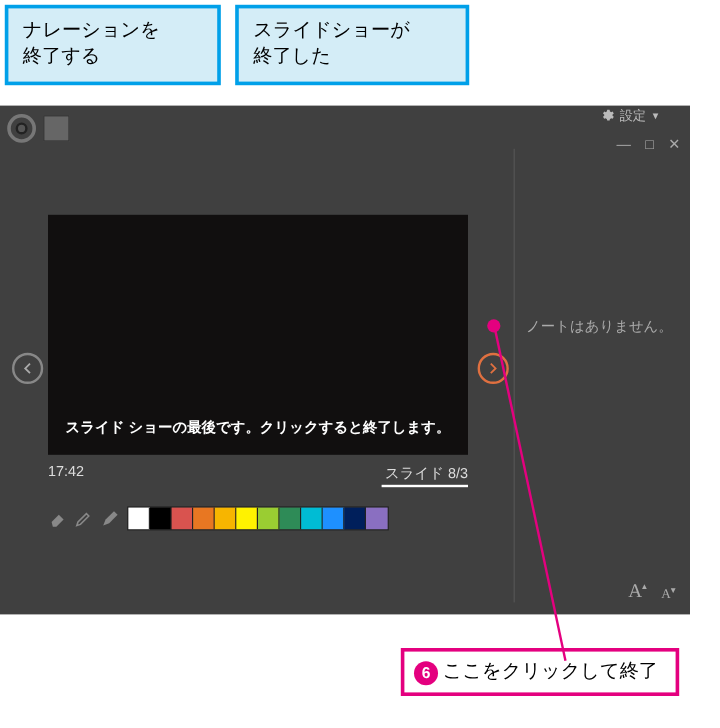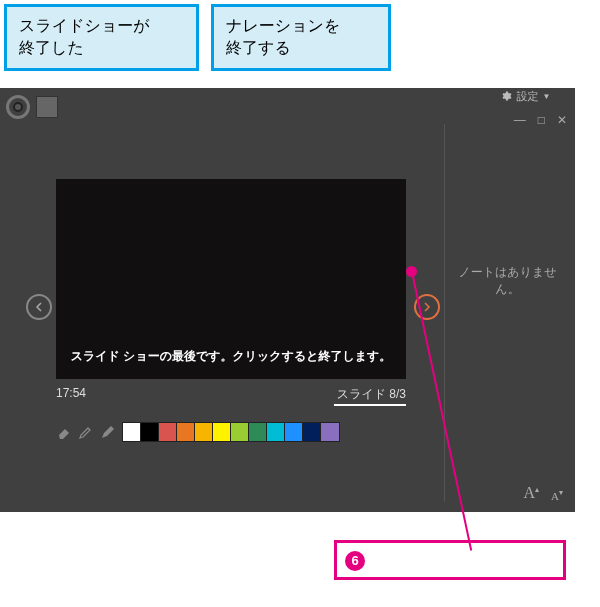--- a/index.html
+++ b/index.html
@@ -89,21 +89,21 @@
     display:flex;
     gap:12px;
     margin-left: 30px;
     font-size: 12px;
     color:#aaa;
   }
   .winbtns span { cursor:pointer; line-height:1; }
 
   .main-region {
     position:absolute;
-    left:0; top:36px; right:0; bottom:0;margin-left:16px;
+    left:0; top:36px; right:0; bottom:0;
   }
   .vsep {
     position:absolute;
     left: 428px;
     top: 0;
     bottom: 10px;
     width:1px;
     background:#555;
   }
   .notes-panel {
@@ -259,22 +259,22 @@
     display:inline-flex;
     align-items:center;justify-content:center;
     flex-shrink:0;
     margin-top:2px;
   }
 </style>
 </head>
 <body>
 
 <div class="callout-row">
+  <div class="callout c2">ナレーションを<br>終了する</div>
   <div class="callout c1">スライドショーが<br>終了した</div>
-  <div class="callout c2">ナレーションを<br>終了する</div>
 </div>
 
 <div class="app-window">
   <div class="titlebar">
     <div class="titlebar-left">
       <div class="ring"></div>
       <div class="square"></div>
     </div>
     <div class="titlebar-right">
       <div class="settings">
@@ -310,21 +310,21 @@
       <svg viewBox="0 0 10 10">
           <path d="M3 1 L7 5 L3 9" stroke="#e07040" stroke-width="1.5" fill="none"></path>
         </svg>
     </div>
 
     <div class="slide">
       <div class="slide-msg">スライド ショーの最後です。クリックすると終了します。</div>
     </div>
 
     <div class="slide-footer">
-      <span>17:54</span>
+      <span>17:42</span>
       <span>スライド 8/3</span>
     </div>
     <div class="slide-underline"></div>
 
     <div class="tool-row">
       <div class="tool-icons">
         <span>
           <svg viewBox="0 0 16 16" width="16" height="16">
               <path d="M3 11l6-6 4 4-6 6H4z" fill="#888"></path>
             </svg>
@@ -361,13 +361,14 @@
       <span class="font-small">A<span class="font-sup">▾</span></span>
     </div>
   </div>
 </div>
 
 <div class="pointer-dot"></div>
 <div class="pointer-line"></div>
 
 <div class="instruction">
   <span class="step-badge">6</span>
+  <span>ここをクリックして終了</span>
 </div>
 
 </body></html>

